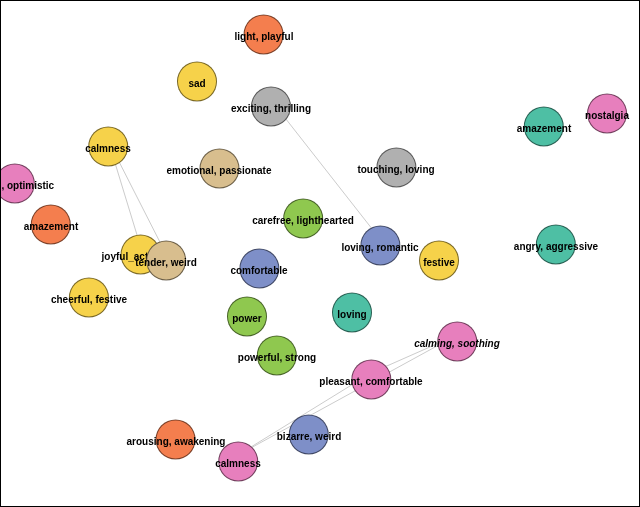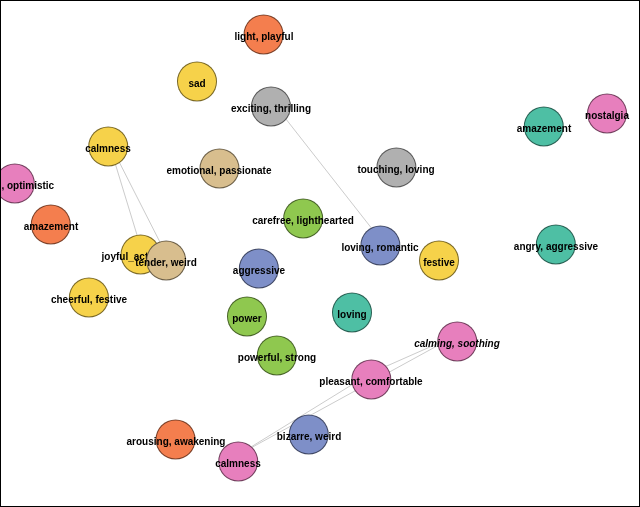--- a/index.html
+++ b/index.html
@@ -111,21 +111,21 @@
       <div class="node" style="left: 140px; top: 247px;">
         <div class="circle" style="background: rgb(246, 210, 74);"></div>
         <div class="label">joyful_activation</div>
       </div>
       <div class="node" style="left: 165px; top: 253px;">
         <div class="circle" style="background: rgb(216, 190, 142);"></div>
         <div class="label">tender, weird</div>
       </div>
       <div class="node" style="left: 258px; top: 261px;">
         <div class="circle" style="background: rgb(126, 143, 200);"></div>
-        <div class="label">aggressive</div>
+        <div class="label">comfortable</div>
       </div>
       <div class="node" style="left: 379px; top: 238px;">
         <div class="circle" style="background: rgb(126, 143, 200);"></div>
         <div class="label">loving, romantic</div>
       </div>
       <div class="node" style="left: 438px; top: 253px;">
         <div class="circle" style="background: rgb(246, 210, 74);"></div>
         <div class="label">festive</div>
       </div>
       <div class="node" style="left: 555px; top: 237px;">

